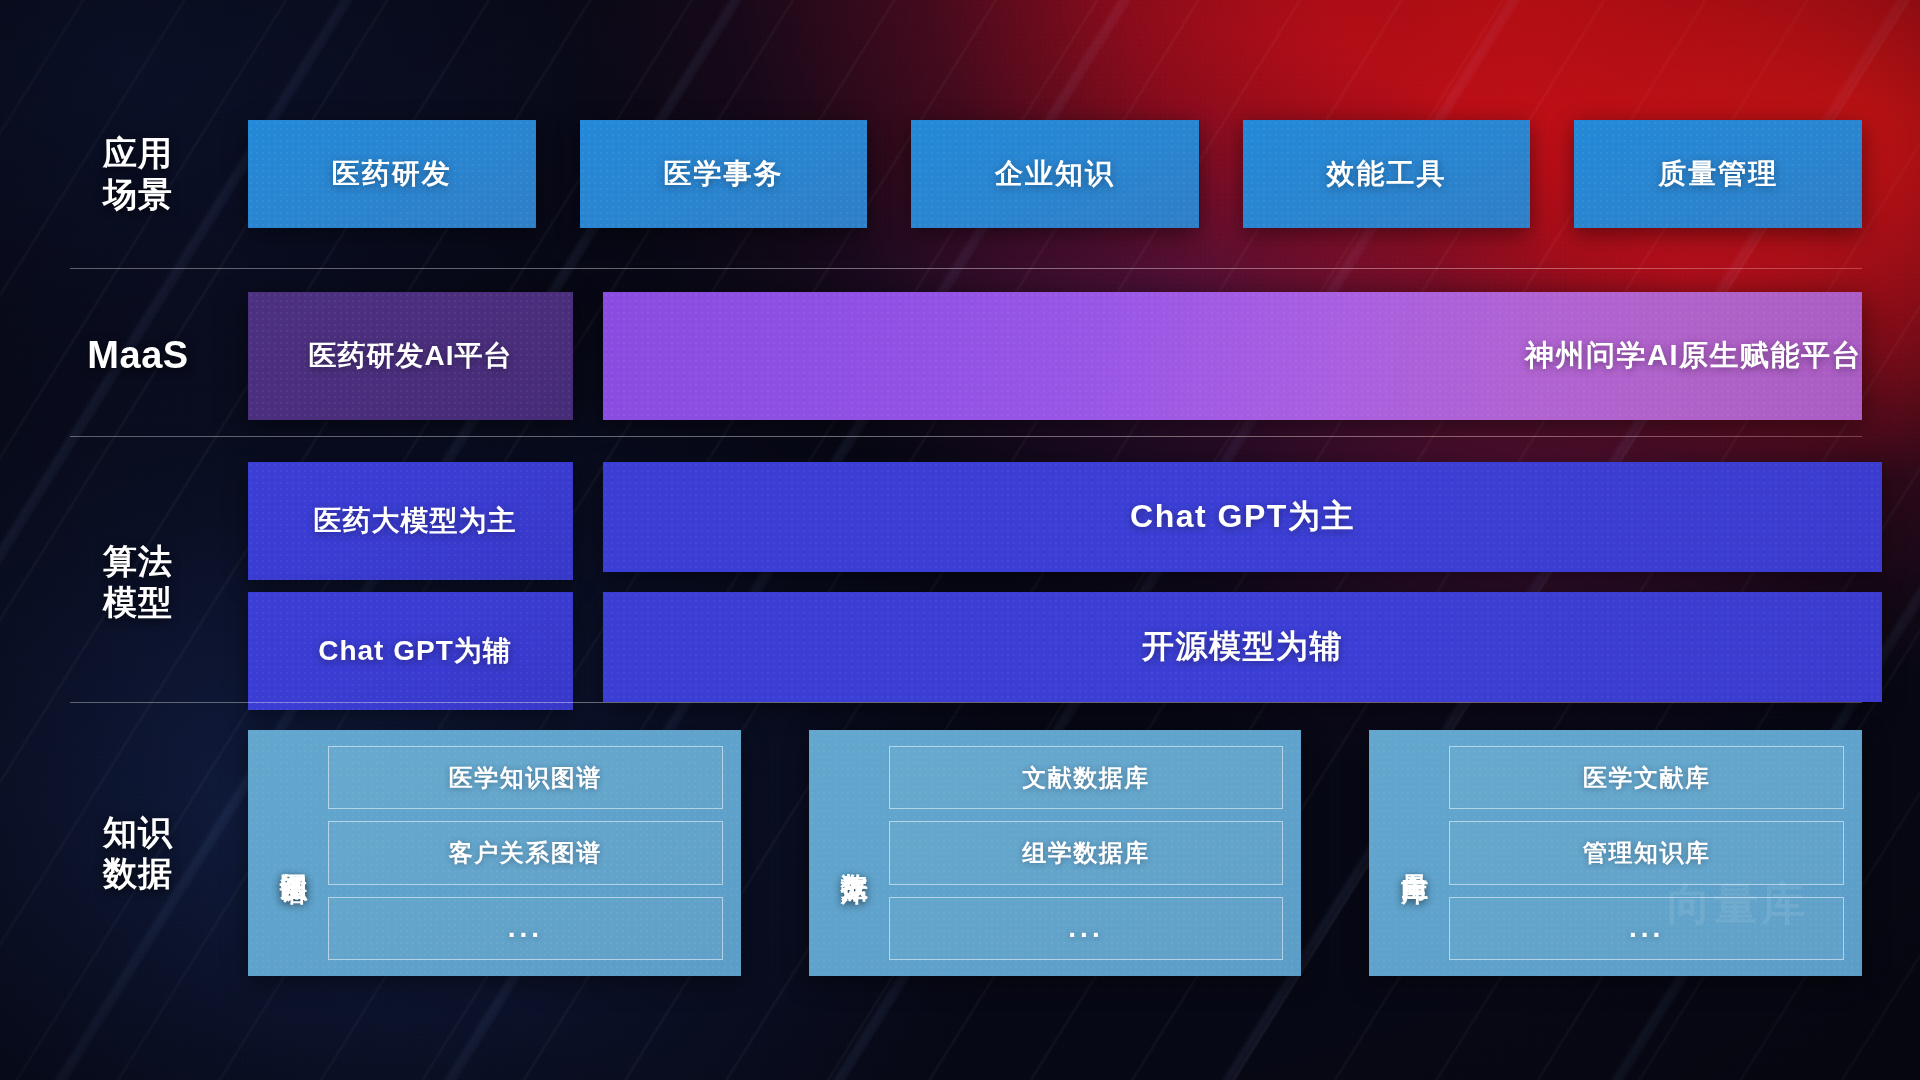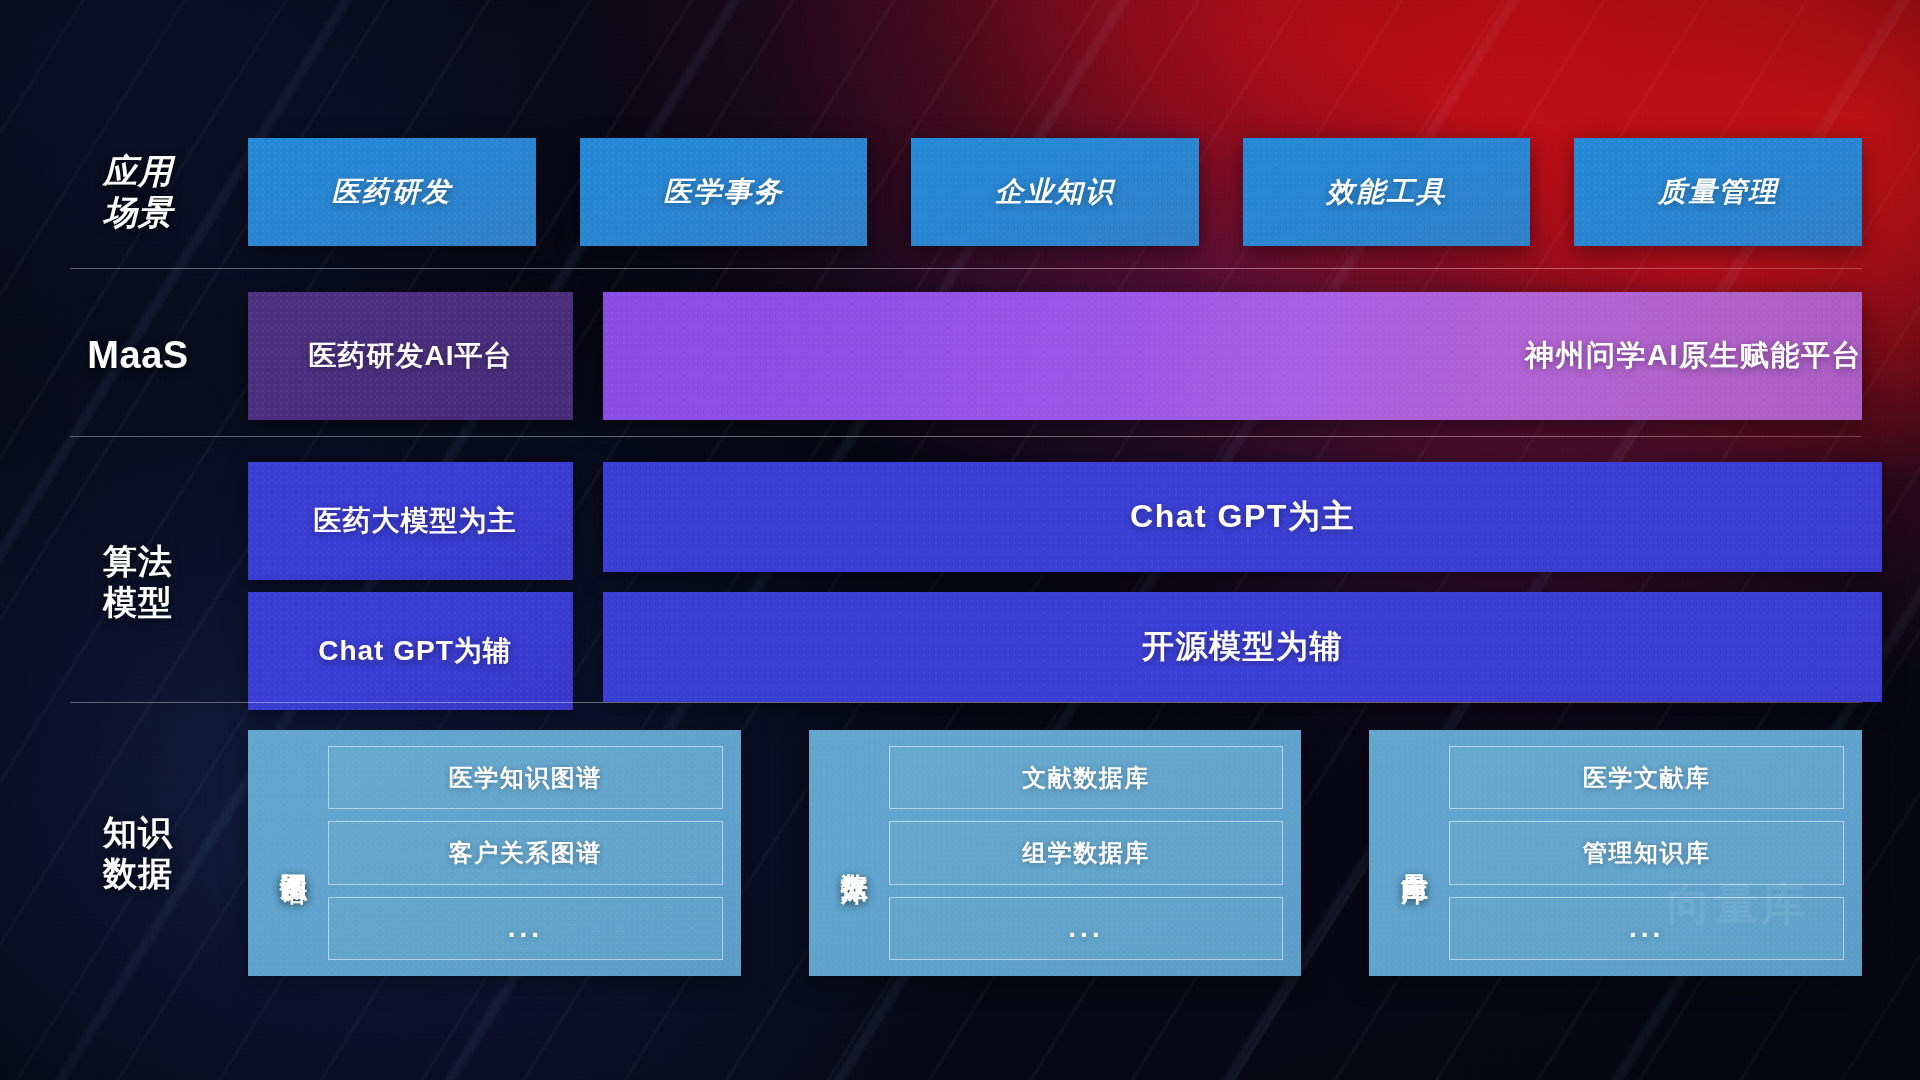--- a/index.html
+++ b/index.html
@@ -150,21 +150,21 @@
     right: 58px;
     height: 1px;
     background: linear-gradient(to right,
       rgba(255,255,255,0.34) 0%,
       rgba(255,255,255,0.40) 45%,
       rgba(255,215,215,0.42) 80%,
       rgba(255,190,190,0.30) 100%);
   }
 
   
-  #row-apps { top: 146px; height: 92px; font-style: italic; }
+  #row-apps { top: 128px; height: 92px; }
   .app-track {
     position: absolute;
     left: 248px;
     right: 58px;
     height: 108px;
     display: flex;
     gap: 44px;
   }
   .app-card {
     flex: 1;

